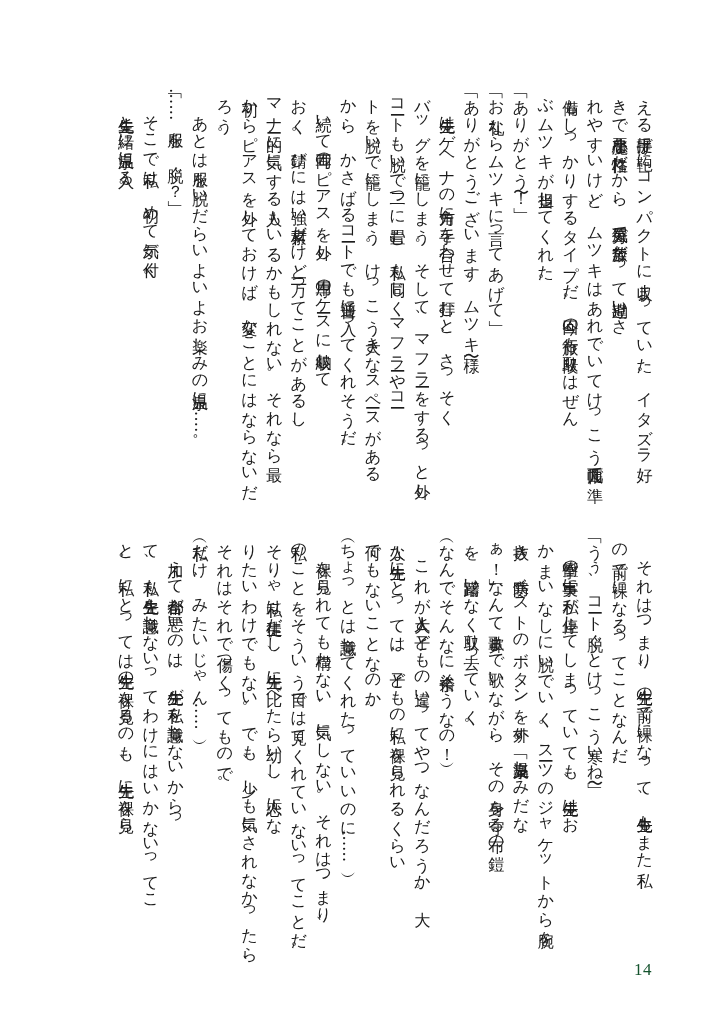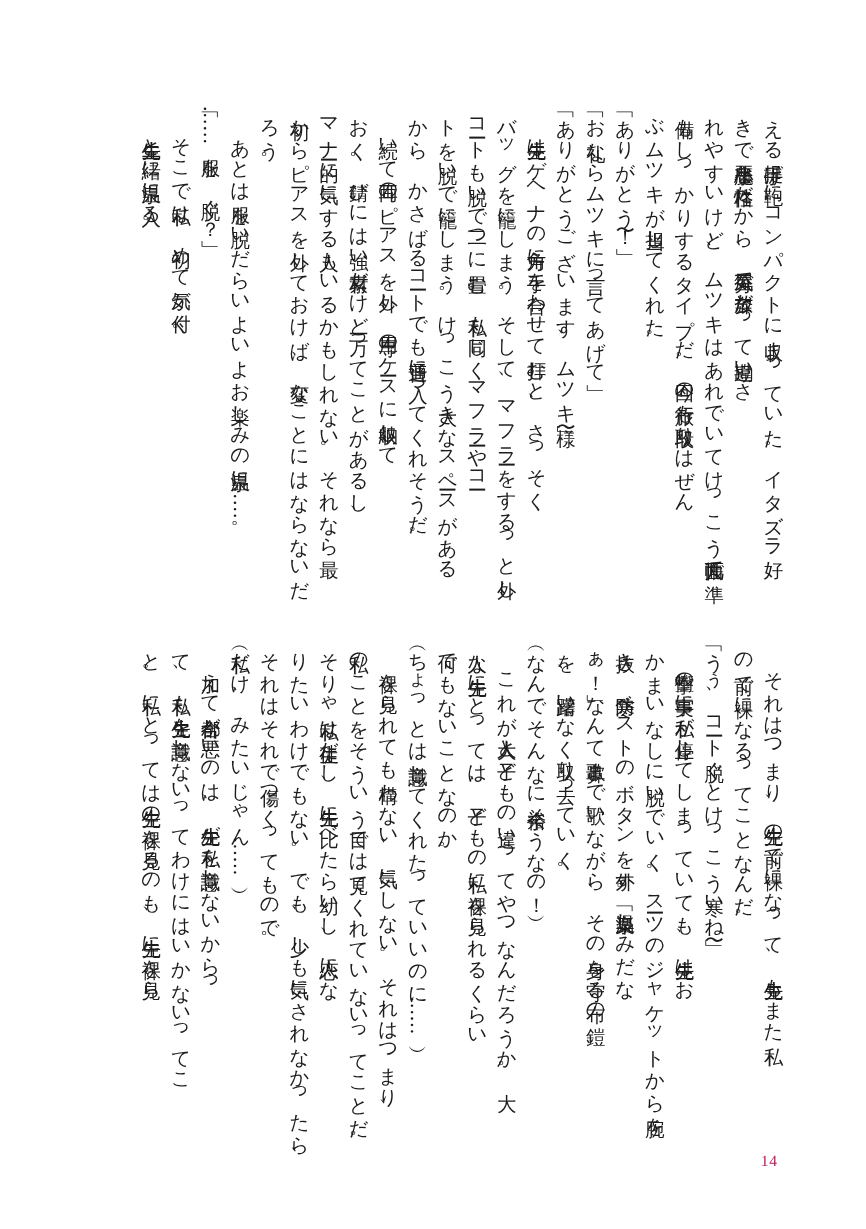--- a/index.html
+++ b/index.html
@@ -41,22 +41,22 @@
       width: 24.7px;
       white-space: pre;
       overflow: visible;
       letter-spacing: 0;
     }
     .page-number {
       position: absolute;
       left: 634px;
       top: 960px;
       font-family: "Liberation Serif", "DejaVu Serif", serif;
-      font-size: 13px;
-      color: #be185d;
+      font-size: 17px;
+      color: #14532d;
       letter-spacing: 0.5px;
     }
   </style>
 </head>
 <body>
 
 <div class="page">
 
   <div class="tier top">
     <div class="line">える手提げ鞄にコンパクトに収まっていた。イタズラ好</div>

